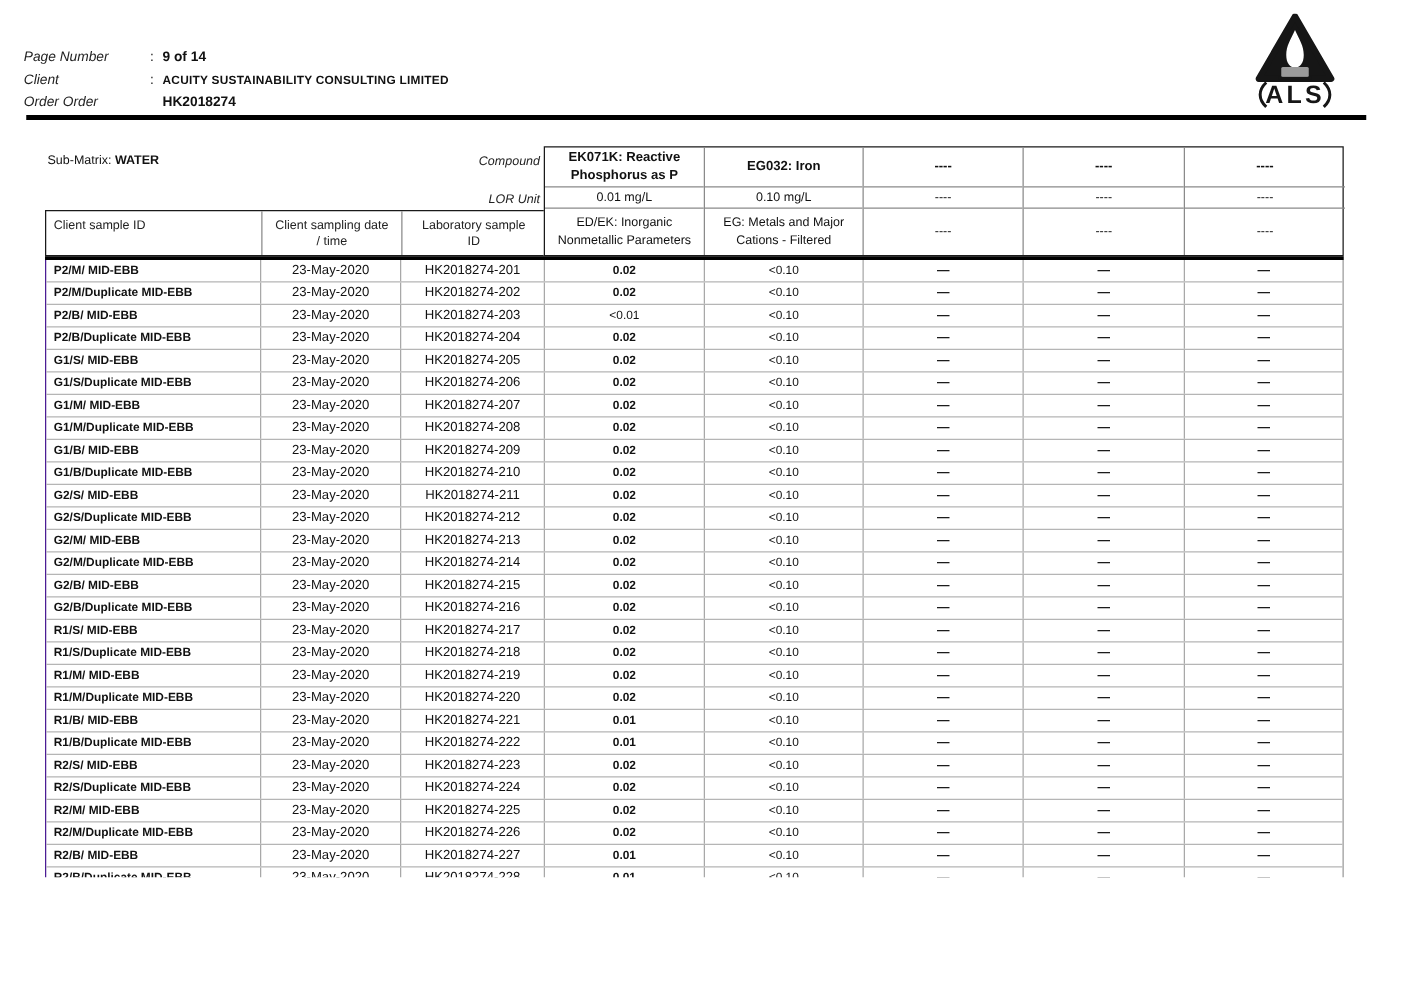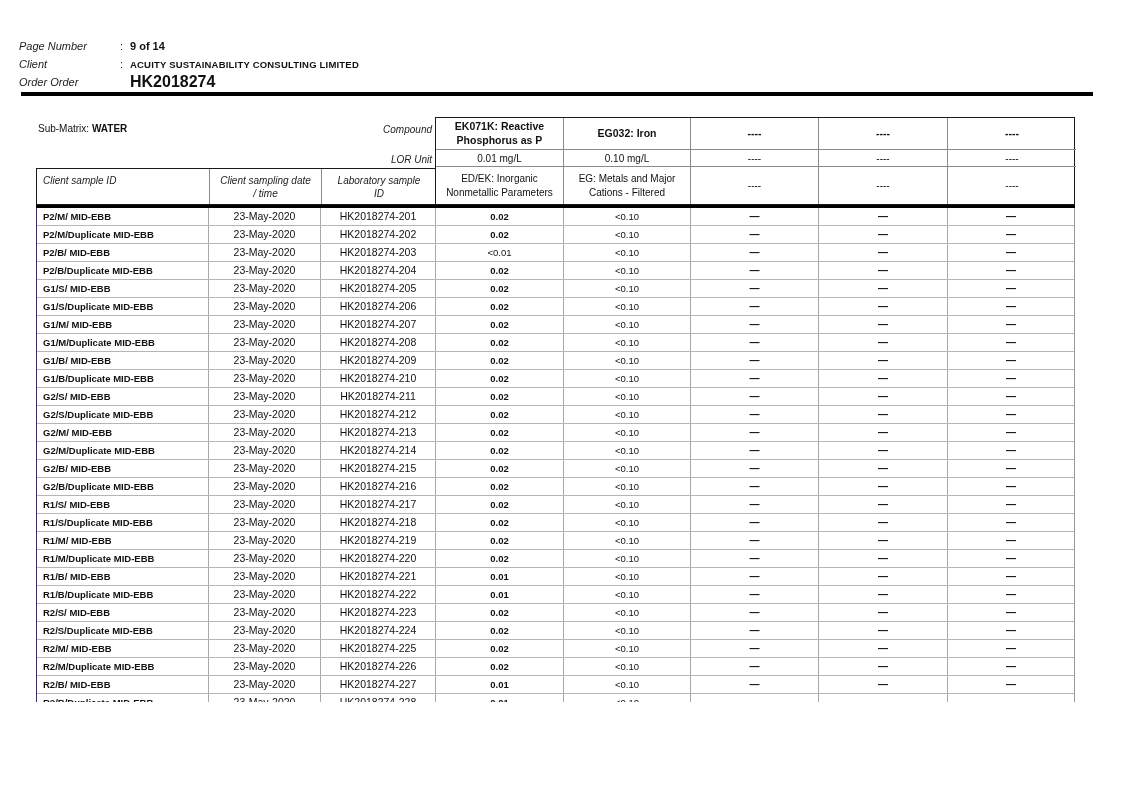--- a/index.html
+++ b/index.html
@@ -6,21 +6,21 @@
   .page{
     position:relative;width:1122px;height:702px;background:#ffffff;overflow:hidden;
     font-family:"Liberation Sans","DejaVu Sans",sans-serif;color:#111;
   }
   
   .hdr{position:absolute;left:19px;top:37px;display:grid;grid-template-columns:101px 10px auto;grid-auto-rows:18px;align-items:center;}
   .hdr .lbl{font-style:italic;font-size:11px;color:#222;}
   .hdr .sep{font-size:11px;color:#222;}
   .hdr .val1{font-weight:bold;font-size:11px;}
   .hdr .val2{font-weight:bold;font-size:9.5px;letter-spacing:.2px;}
-  .hdr .val3{font-weight:bold;font-size:16px;}
+  .hdr .val3{font-weight:bold;font-size:11px;}
   .logo{position:absolute;left:1002px;top:11px;}
   .rule{position:absolute;left:21px;width:1072px;height:4px;background:#000;}
   .rule.top{top:92px;}
   .rule.bottom{top:768px;}
 
   
   .tbl{position:absolute;left:36px;top:117px;width:1039px;}
   .submatrix{position:absolute;left:2px;top:6px;font-size:10px;}
   .submatrix b{font-weight:bold;}
   .rt-lbl{position:absolute;left:0;width:396px;text-align:right;font-style:italic;font-size:10px;color:#222;}
@@ -33,21 +33,21 @@
   .cmp-col{border-right:1px solid #8a8a8a;display:flex;flex-direction:column;box-sizing:border-box;}
   .cmp-col:last-child{border-right:none;}
   .cmp-name{height:32px;border-bottom:1px solid #8a8a8a;font-weight:bold;font-size:10.5px;line-height:13.5px;
     display:flex;align-items:center;justify-content:center;text-align:center;padding:1px 6px 1px 6px;box-sizing:border-box;}
   .cmp-lor{height:17px;border-bottom:1px solid #8a8a8a;font-size:10px;display:flex;align-items:center;justify-content:center;box-sizing:border-box;}
   .cmp-group{flex:1;font-size:10px;line-height:13.5px;display:flex;align-items:center;justify-content:center;
     text-align:center;padding:1px 8px;box-sizing:border-box;}
 
   
   .colhdr{position:absolute;left:0;top:51px;width:399px;height:37px;border:1.5px solid #1a1a1a;border-right:none;
-    box-sizing:border-box;display:grid;grid-template-columns:172px 112px 115px;font-style:italic;font-size:10px;color:#222;}
+    box-sizing:border-box;display:grid;grid-template-columns:172px 112px 115px;font-size:10px;color:#222;}
   .colhdr .ch{box-sizing:border-box;display:flex;flex-direction:column;align-items:center;justify-content:center;
     text-align:center;line-height:13px;border-left:1px solid #8a8a8a;}
   .colhdr .ch.first{border-left:none;align-items:flex-start;justify-content:flex-start;padding:5px 0 0 6px;text-align:left;}
 
   .thick-div{position:absolute;left:0;top:88px;width:1039px;height:2.5px;background:#000;}
 
   
   .tbody{position:absolute;left:0;top:90.5px;width:1039px;border-left:1px solid #4c1d95;border-right:1px solid #9a9a9a;box-sizing:border-box;}
   .trow{display:grid;grid-template-columns:172px 112px 115px 128px 127px 128px 129px 126px;height:17px;border-bottom:1px solid #b5b5b5;}
   .cell{box-sizing:border-box;border-right:1px solid #a8a8a8;display:flex;align-items:center;justify-content:center;overflow:hidden;}
@@ -71,20 +71,31 @@
 
     <span class="lbl">Client</span>
     <span class="sep">:</span>
     <span class="val2">ACUITY SUSTAINABILITY CONSULTING LIMITED</span>
 
     <span class="lbl">Order Order</span>
     <span class="sep"></span>
     <span class="val3">HK2018274</span>
   </div>
 
+  <div class="logo">
+    <svg width="68" height="76" viewBox="0 0 68 76">
+      <path d="M34 2 L63 52 L5 52 Z" fill="#161616" stroke="#161616" stroke-width="5" stroke-linejoin="round"></path>
+      <path d="M34 13 C37.5 21 41 25.5 41 33 C41 39.5 38 43 34 43 C30 43 27 39.5 27 33 C27 25.5 30.5 21 34 13 Z" fill="#ffffff"></path>
+      <rect x="23" y="42.5" width="22" height="8" rx="1.2" fill="#9b9b9b"></rect>
+      <rect x="21" y="50.5" width="26" height="2.2" fill="#161616"></rect>
+      <text x="34" y="71" text-anchor="middle" font-family="Liberation Sans, sans-serif" font-size="20" font-weight="bold" letter-spacing="2.5" fill="#161616">ALS</text>
+      <path d="M11 55 C4.5 61 4.5 68.5 11 74.5" fill="none" stroke="#161616" stroke-width="2.4"></path>
+      <path d="M57 55 C63.5 61 63.5 68.5 57 74.5" fill="none" stroke="#161616" stroke-width="2.4"></path>
+    </svg>
+  </div>
 
   <div class="rule top"></div>
 
   <div class="tbl">
 
     <div class="submatrix">
       <span>Sub-Matrix:</span>&nbsp;<b>WATER</b>
     </div>
     <div class="rt-lbl compound">Compound</div>
     <div class="rt-lbl lorunit">LOR Unit</div>

